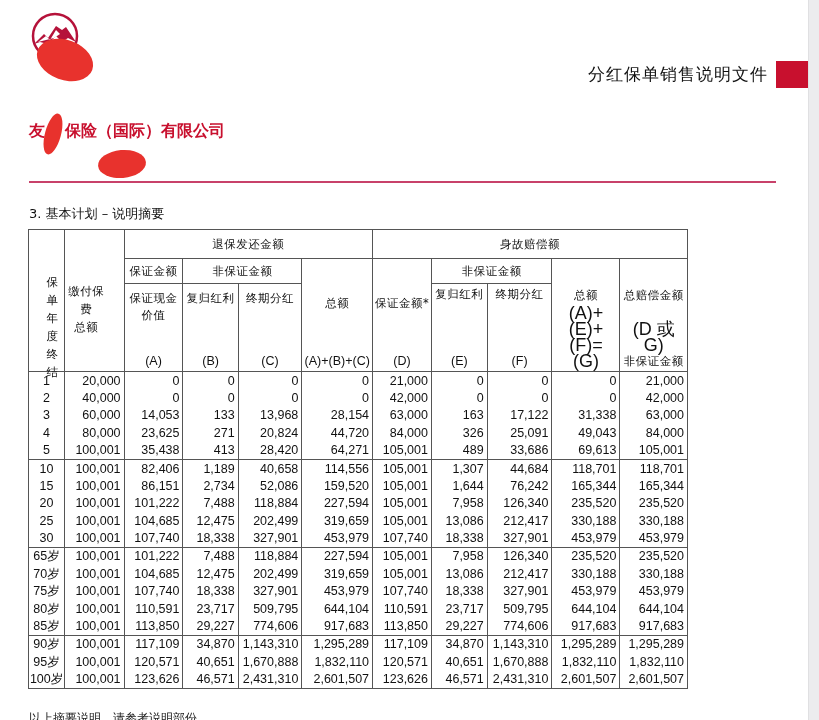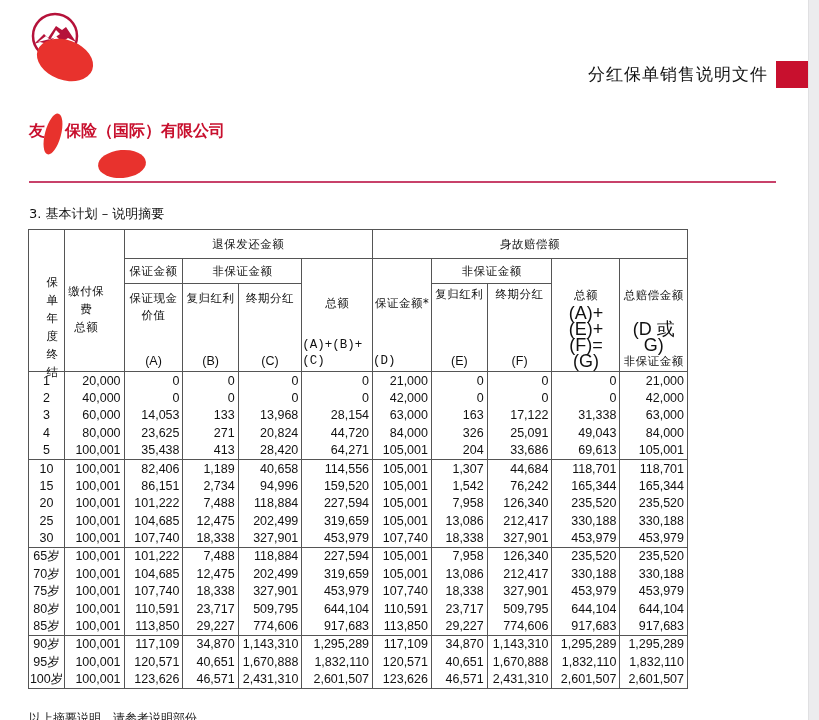--- a/index.html
+++ b/index.html
@@ -21,21 +21,21 @@
     table.summary td { text-align: right; padding: 0 3px 0 0; height: 17.6px; line-height: 16px; border-top: none; border-bottom: none; }
     table.summary td.yr { text-align: center; padding: 0; }
     table.summary tr.grp-start td { border-top: 1px solid #555; }
     table.summary tr.last td { border-bottom: 1px solid #555; }
     th .lbl { display: block; }
     th.tall { position: relative; height: 83px; padding: 0; }
     th.tall .top { position: absolute; top: 6px; left: 0; right: 0; text-align: center; line-height: 17px; }
     th.tall .bot { position: absolute; bottom: 2px; left: 0; right: 0; text-align: center; line-height: 16px; font-family: "Liberation Sans", sans-serif; font-size: 12.5px; letter-spacing: 0; }
     th.span3 { position: relative; padding: 0; }
     th.span3 .mid { position: absolute; top: 57px; left: 0; right: 0; text-align: center; }
-    th.span3 .bot { position: absolute; bottom: 2px; left: 0; right: 0; text-align: left; font-family: Liberation Mono, monospace; font-size: 12.5px; letter-spacing: 0; line-height: 16px; }
+    th.span3 .bot { position: absolute; bottom: 2px; left: 0; right: 0; text-align: center; font-family: Liberation Sans, sans-serif; font-size: 12.5px; letter-spacing: 0; line-height: 16px; }
     th.span3 .bot2 { position: absolute; bottom: 2px; left: 0; right: 0; text-align: center; line-height: 16px; }
     th.span3 .bot2 .a { font-family: "Liberation Sans", sans-serif; font-size: 18px; letter-spacing: 0; display: block; }
     .footnote { position: absolute; left: 29px; top: 710px; font-size: 12px; color: #222; }
   </style>
 </head>
 <body>
 
 <div class="page">
 
   <div class="logo">
@@ -200,21 +200,21 @@
           <td>84,000</td>
         </tr>
         <tr>
           <td class="yr">5</td>
           <td>100,001</td>
           <td>35,438</td>
           <td>413</td>
           <td>28,420</td>
           <td>64,271</td>
           <td>105,001</td>
-          <td>204</td>
+          <td>489</td>
           <td>33,686</td>
           <td>69,613</td>
           <td>105,001</td>
         </tr>
         <tr class="grp-start">
           <td class="yr">10</td>
           <td>100,001</td>
           <td>82,406</td>
           <td>1,189</td>
           <td>40,658</td>
@@ -223,24 +223,24 @@
           <td>1,307</td>
           <td>44,684</td>
           <td>118,701</td>
           <td>118,701</td>
         </tr>
         <tr>
           <td class="yr">15</td>
           <td>100,001</td>
           <td>86,151</td>
           <td>2,734</td>
-          <td>94,996</td>
+          <td>52,086</td>
           <td>159,520</td>
           <td>105,001</td>
-          <td>1,542</td>
+          <td>1,644</td>
           <td>76,242</td>
           <td>165,344</td>
           <td>165,344</td>
         </tr>
         <tr>
           <td class="yr">20</td>
           <td>100,001</td>
           <td>101,222</td>
           <td>7,488</td>
           <td>118,884</td>

